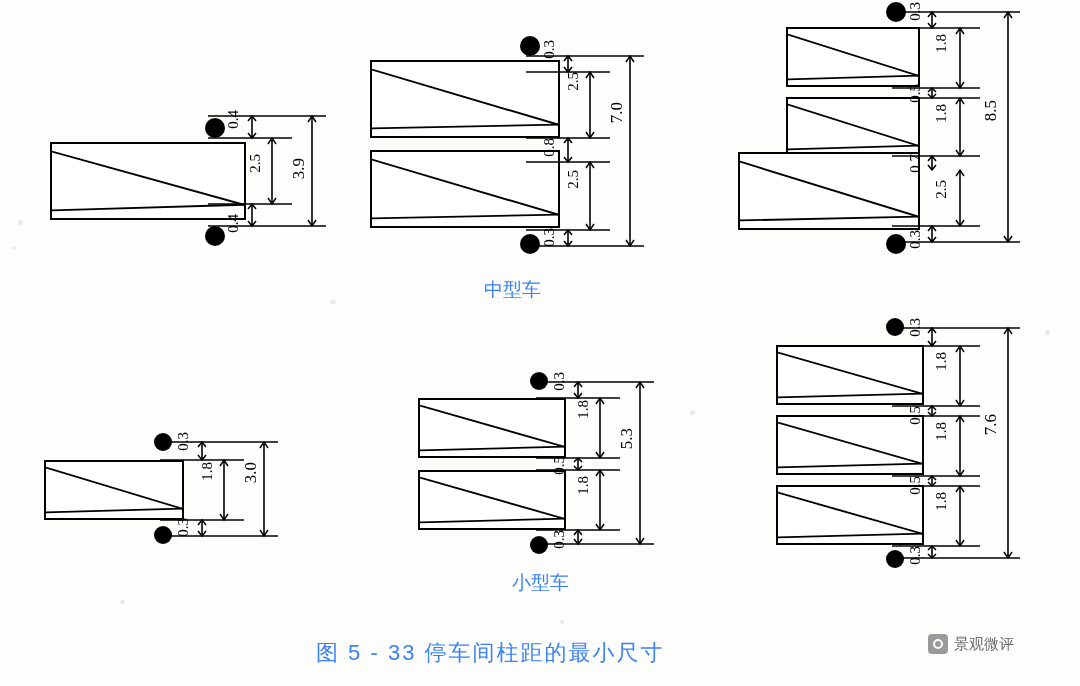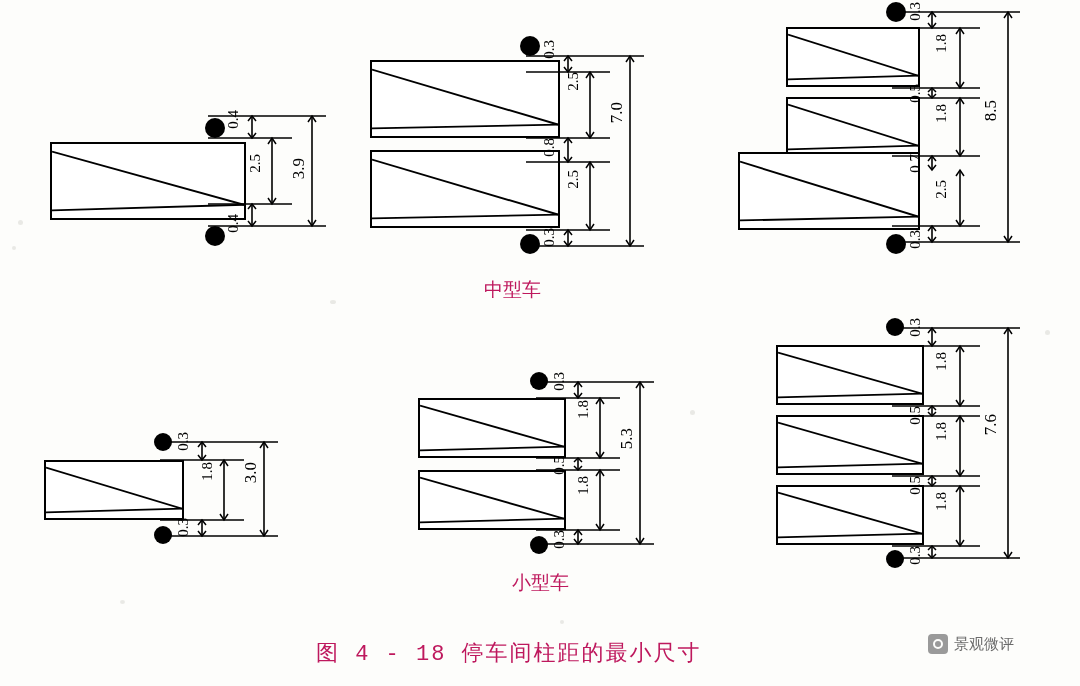--- a/index.html
+++ b/index.html
@@ -63,22 +63,22 @@
     letter-spacing: 0px;
     white-space: nowrap;
     line-height: 1;
     color: #000;
   }
   .vlabel.big {
     font-size: 17px;
   }
   .caption {
     position: absolute;
-    font-family: Liberation Mono, monospace;
-    color: #be185d;
+    font-family: Liberation Sans, sans-serif;
+    color: #3b82f6;
     white-space: nowrap;
   }
   .sub-caption {
     font-size: 19px;
   }
   .main-caption {
     font-size: 22px;
     letter-spacing: 2px;
   }
   .dimline {
@@ -455,20 +455,20 @@
     <span class="vlabel" style="left:132px;top:-12px;">0.3</span>
     <span class="vlabel" style="left:158px;top:22px;">1.8</span>
     <span class="vlabel" style="left:132px;top:76px;">0.5</span>
     <span class="vlabel" style="left:158px;top:92px;">1.8</span>
     <span class="vlabel" style="left:132px;top:146px;">0.5</span>
     <span class="vlabel" style="left:158px;top:162px;">1.8</span>
     <span class="vlabel" style="left:132px;top:216px;">0.3</span>
     <span class="vlabel big" style="left:206px;top:84px;">7.6</span>
   </div>
 
-  <span class="caption main-caption" style="left:316px;top:638px;">图 4 - 18    停车间柱距的最小尺寸</span>
+  <span class="caption main-caption" style="left:316px;top:638px;">图 5 - 33    停车间柱距的最小尺寸</span>
 
   <div class="watermark" style="left:928px;top:634px;">
     <span class="wm-logo"></span>
     <span>景观微评</span>
   </div>
 
 </div>
 
 </body></html>

